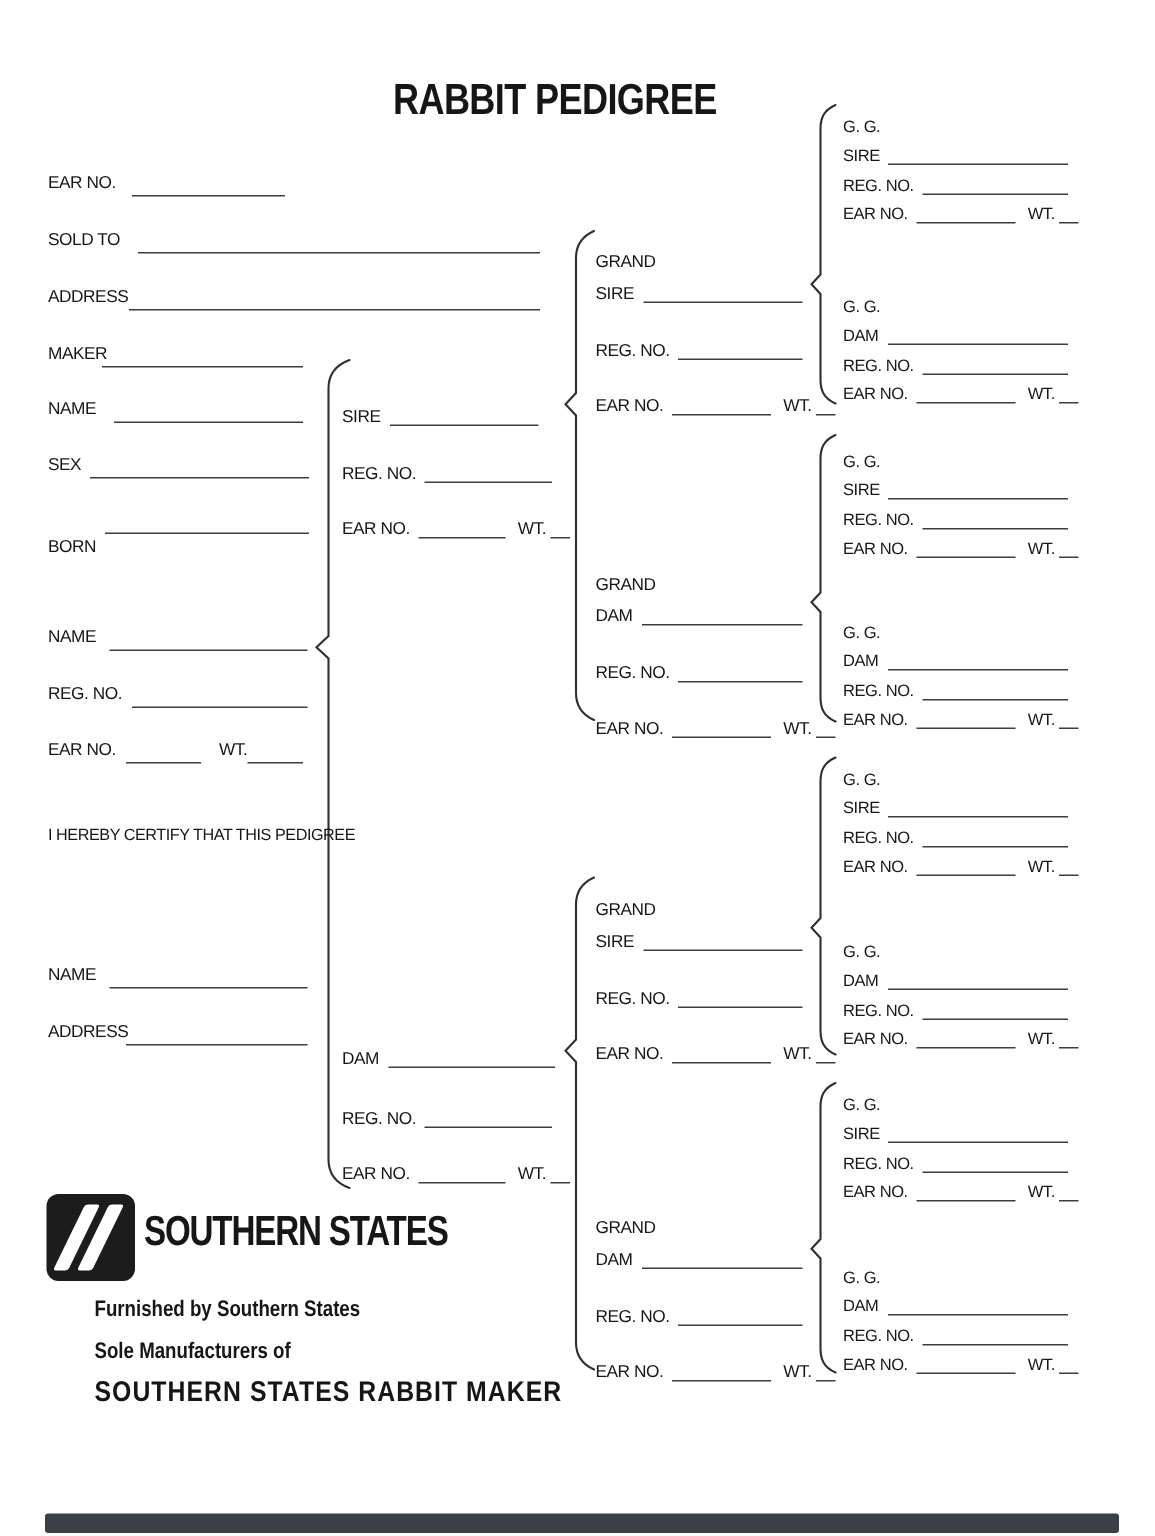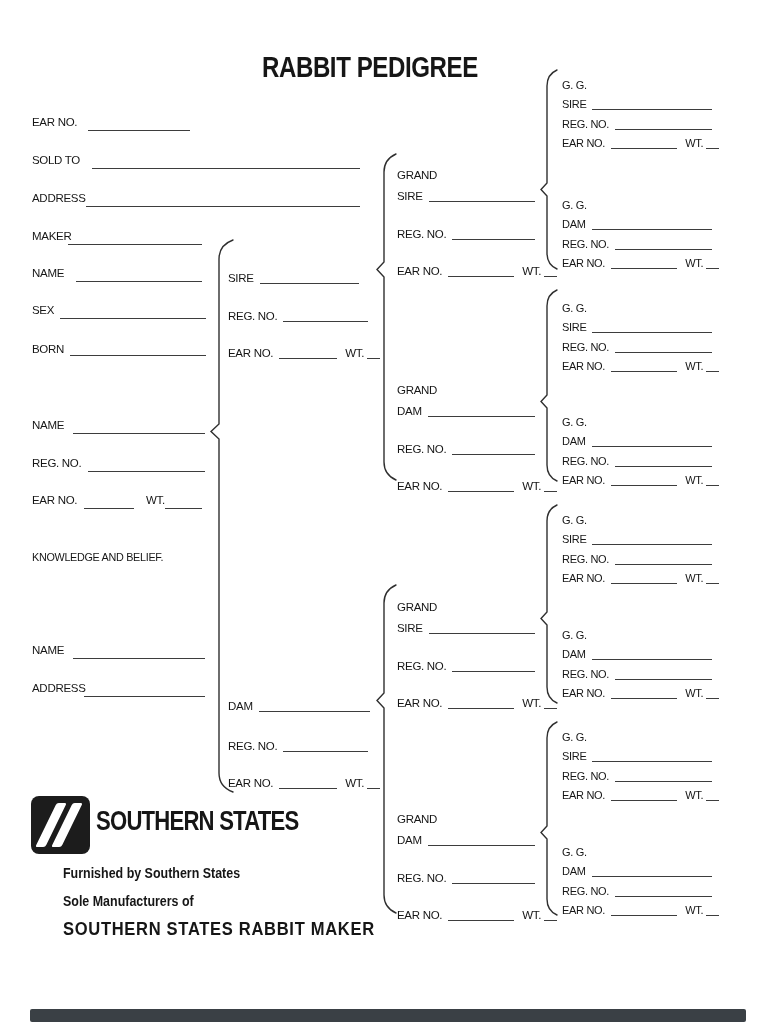--- a/index.html
+++ b/index.html
@@ -77,36 +77,36 @@
 
   <span class="lbl" style="left:32px;top:231px">MAKER</span>
   <span class="line" style="left:68px;top:244px;width:134px"></span>
 
   <span class="lbl" style="left:32px;top:268px">NAME</span>
   <span class="line" style="left:76px;top:281px;width:126px"></span>
 
   <span class="lbl" style="left:32px;top:305px">SEX</span>
   <span class="line" style="left:60px;top:318px;width:146px"></span>
 
-  <span class="lbl" style="left:32px;top:344px">BORN</span>
+  <span class="lbl" style="left:32px;top:360px">BORN</span>
   <span class="line" style="left:70px;top:355px;width:136px"></span>
 
   <span class="lbl" style="left:32px;top:420px">NAME</span>
   <span class="line" style="left:73px;top:433px;width:132px"></span>
 
   <span class="lbl" style="left:32px;top:458px">REG. NO.</span>
   <span class="line" style="left:88px;top:471px;width:117px"></span>
 
   <span class="lbl" style="left:32px;top:495px">EAR NO.</span>
   <span class="line" style="left:84px;top:508px;width:50px"></span>
   <span class="lbl" style="left:146px;top:495px">WT.</span>
   <span class="line" style="left:165px;top:508px;width:37px"></span>
 
   <div class="cert">
-    <div>KNOWLEDGE AND BELIEF.</div>
+    <div>I HEREBY CERTIFY THAT THIS PEDIGREE</div>
   </div>
 
   <span class="lbl" style="left:32px;top:645px">NAME</span>
   <span class="line" style="left:73px;top:658px;width:132px"></span>
 
   <span class="lbl" style="left:32px;top:683px">ADDRESS</span>
   <span class="line" style="left:84px;top:696px;width:121px"></span>
 
   <div class="blk" style="left:228px;top:258px;width:140px">
     <div class="row" style="top:0;width:131px">

